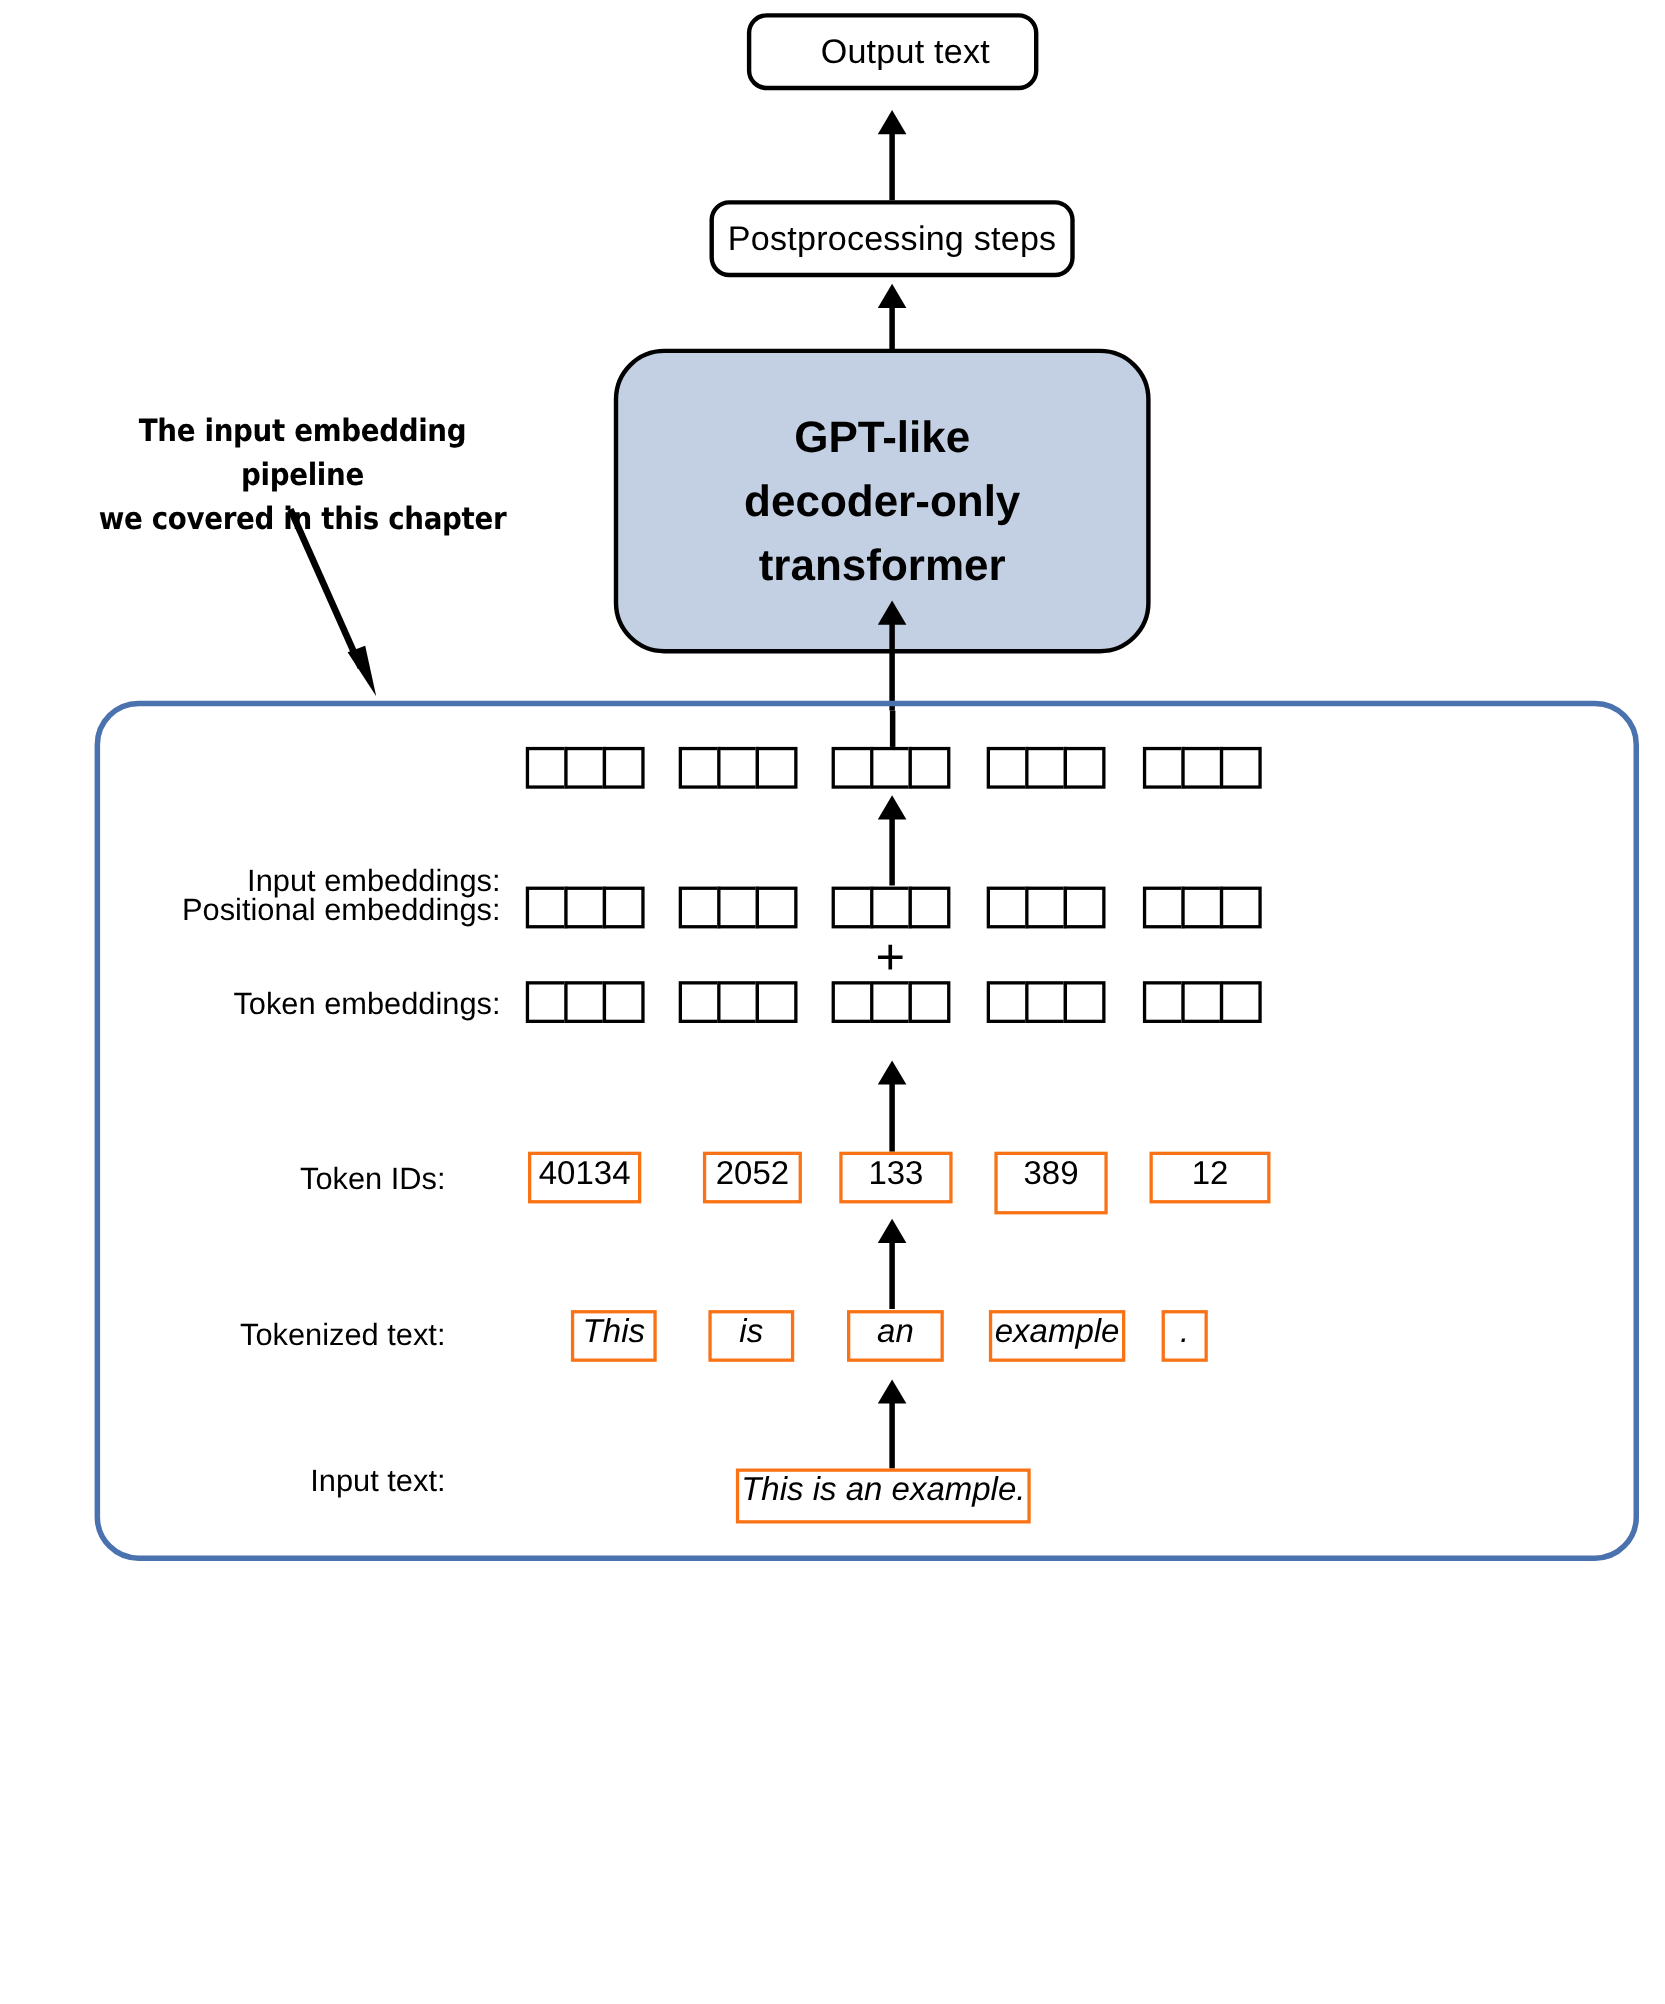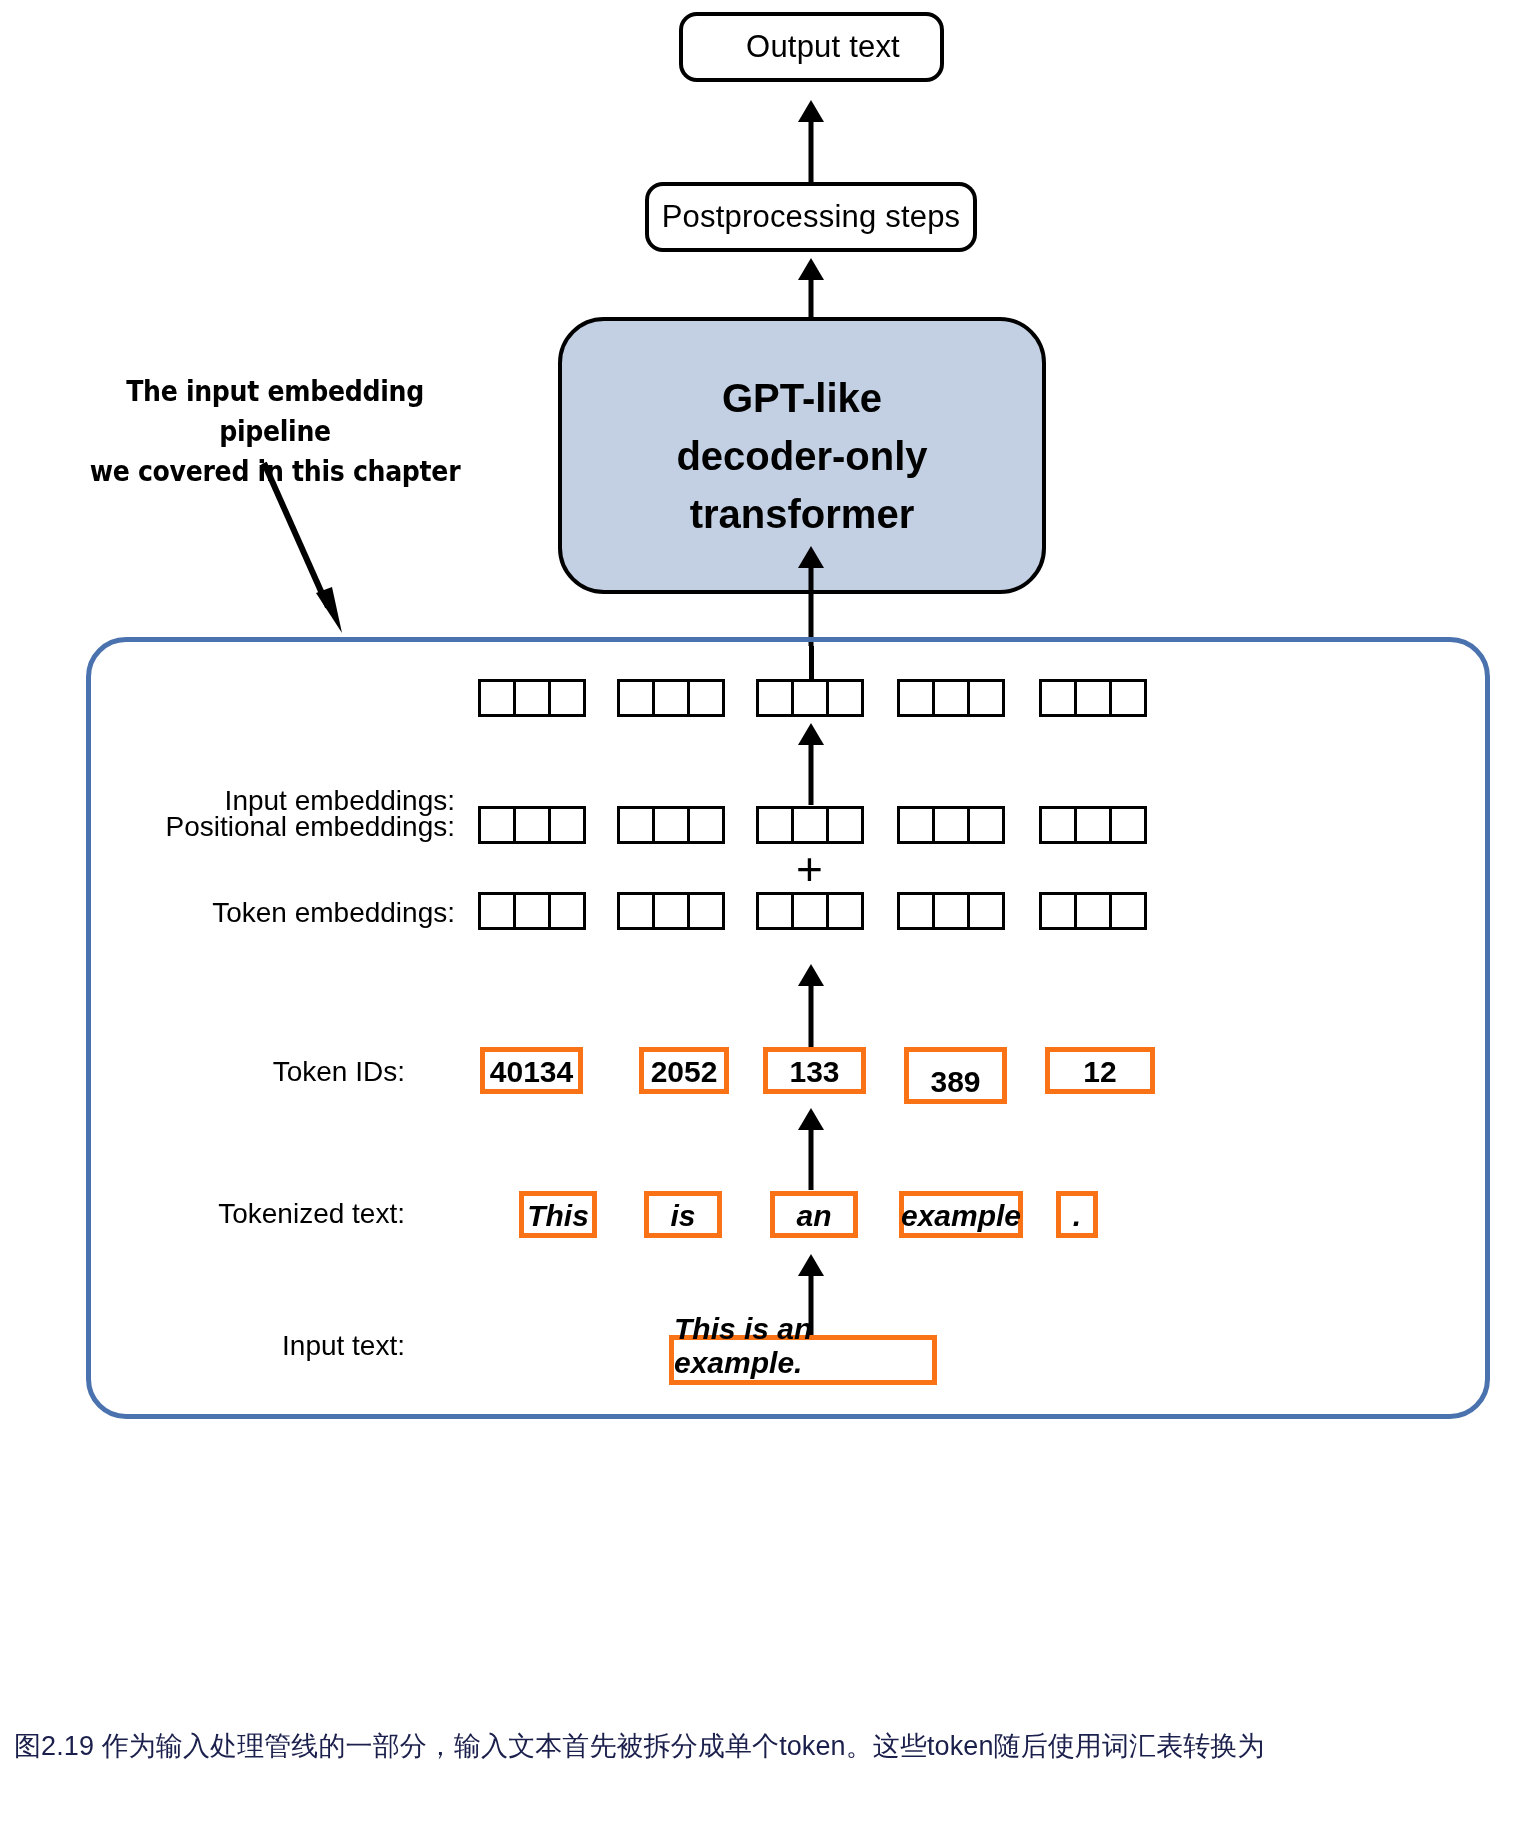--- a/index.html
+++ b/index.html
@@ -88,29 +88,28 @@
     height: 38px;
     border: 3px solid #000000;
     background: #ffffff;
     box-sizing: border-box;
     margin-right: -3px;
   }
 
   
   .val-box {
     position: absolute;
-    border: 5px solid #f97316;
+    border: 3px solid #f97316;
     background: #ffffff;
     display: flex;
-    align-items: flex-end;
+    align-items: flex-start;
     justify-content: center;
     box-sizing: border-box;
     font-size: 30px;
     color: #000000;
-    font-weight: bold;
   }
   .val-box.italic { font-style: italic; }
 
   
   .arrow-up {
     position: absolute;
     width: 0;
   }
   .arrow-shaft {
     position: absolute;
@@ -345,14 +344,13 @@
   <div class="arrow-shaft" style="top:18px; height:64px;"></div>
 </div>
 
 <div class="row-label" style="left:120px; top:1330px; width:285px;">Input text:</div>
 
 <div class="val-box italic" style="left:669px; top:1335px; width:268px; height:50px;">
   <span>This is an example.</span>
 </div>
 
 <div class="caption" style="left:14px; top:1726px; width:1490px;">
-  <div>图2.19 作为输入处理管线的一部分，输入文本首先被拆分成单个token。这些token随后使用词汇表转换为</div>
 </div>
 
 </body></html>

